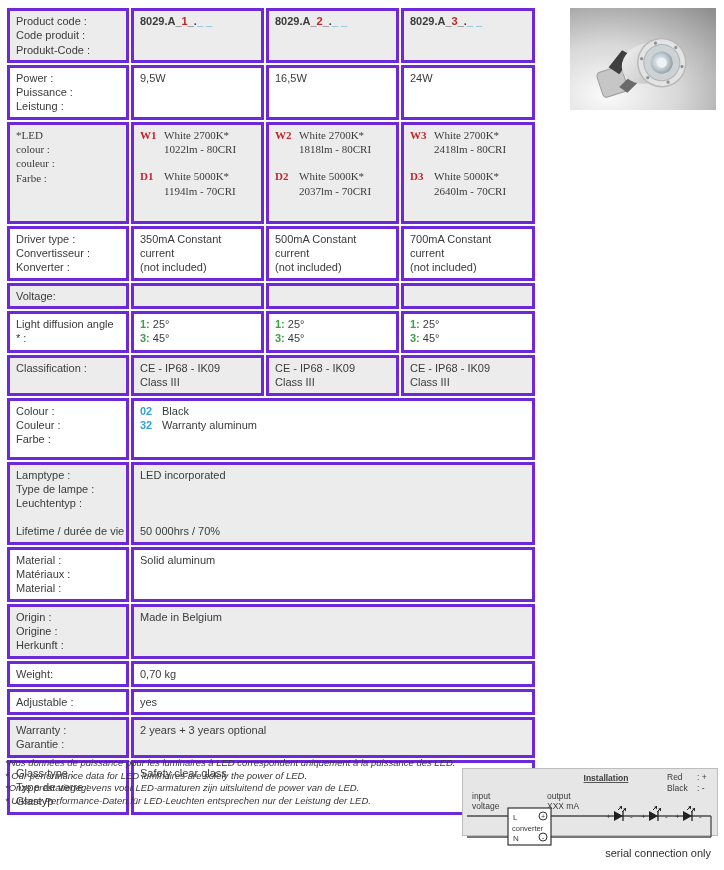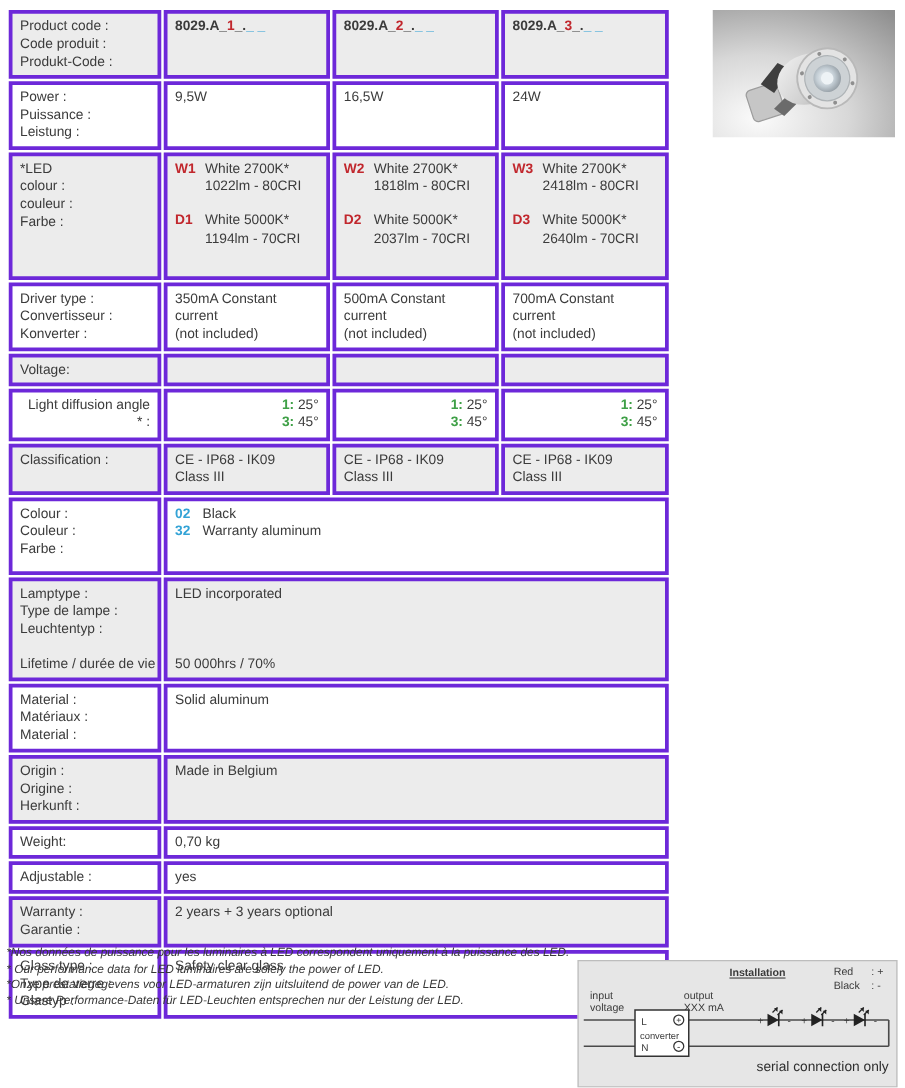--- a/index.html
+++ b/index.html
@@ -24,22 +24,22 @@
     overflow:hidden;
   }
   tr.shade td{background:#ececec;}
   td.vm{vertical-align:middle;}
   .lbl div{white-space:nowrap;}
   .bold{font-weight:bold;}
   .red{color:#c1272d;font-weight:bold;}
   .green{color:#3fa047;font-weight:bold;}
   .blue{color:#33a3d6;font-weight:bold;}
   
-  tr.r-code td{height:42px;} tr.r-power td{height:42px;} tr.r-led td{height:102px;}
-  tr.r-driver td{height:42px;} tr.r-volt td{height:20px;} tr.r-diff td{height:42px;text-align:right;}
+  tr.r-code td{height:42px;} tr.r-power td{height:42px;} tr.r-led td{height:102px;font-family:Liberation Serif, serif;}
+  tr.r-driver td{height:42px;} tr.r-volt td{height:20px;} tr.r-diff td{height:42px;}
   tr.r-class td{height:30px;} tr.r-colour td{height:62px;} tr.r-lamp td{height:76px;}
   tr.r-mat td{height:37px;} tr.r-orig td{height:50px;} tr.r-wt td{height:21px;}
   tr.r-dim td{height:23px;} tr.r-adj td{height:21px;} tr.r-warr td{height:39px;}
   tr.r-glass td{height:48px;}
   
   .led-opt{display:flex;margin-bottom:13px;}
   .led-opt .code{width:24px;flex:0 0 24px;}
   
   .copt{display:flex;}
   .copt .code{width:22px;flex:0 0 22px;}
@@ -48,21 +48,21 @@
   .life-gap{margin-top:42px;}
   
   .footnotes{
     position:absolute;left:5px;top:757px;width:470px;
     font-size:9.5px;font-style:italic;line-height:1.32;color:#383838;
   }
   
   .photo{position:absolute;left:570px;top:8px;width:146px;height:102px;}
   
   .diagram{
-    position:absolute;left:462px;top:768px;width:256px;height:102px;
+    position:absolute;left:462px;top:768px;width:256px;height:68px;
     background:#e6e6e6;border:1px solid #bdbdbd;box-sizing:border-box;
   }
 </style>
 </head>
 <body>
 
 <table class="spec">
   <colgroup>
     <col style="width:122px">
       <col style="width:133px">

